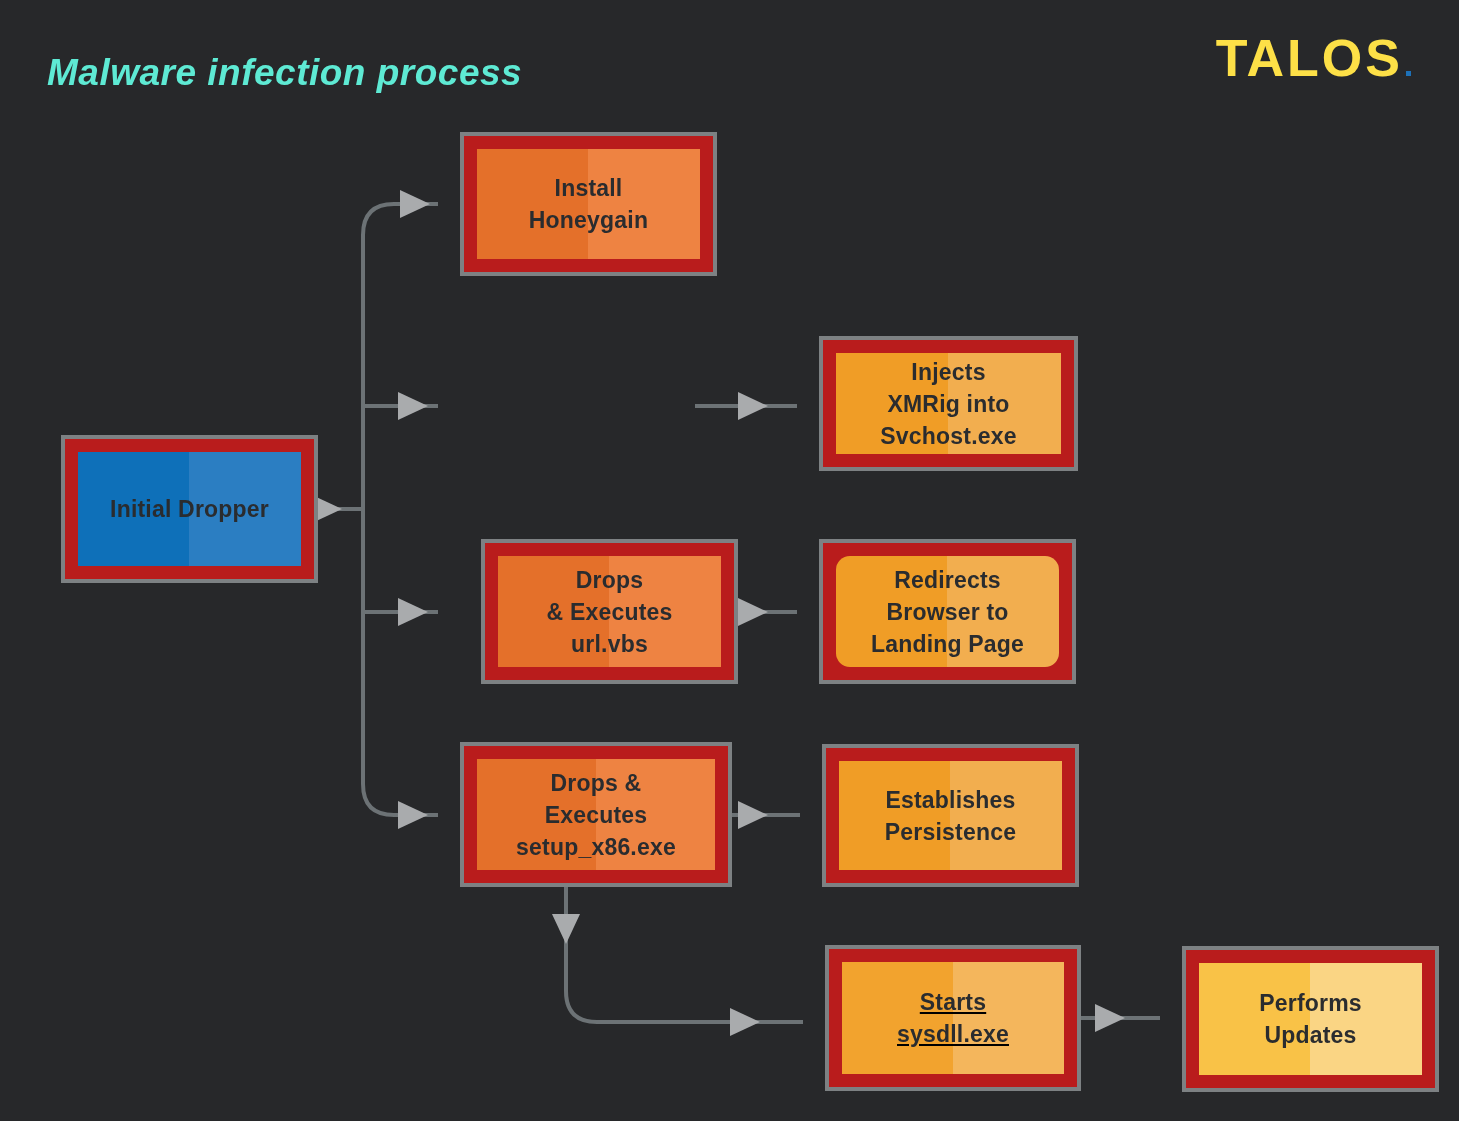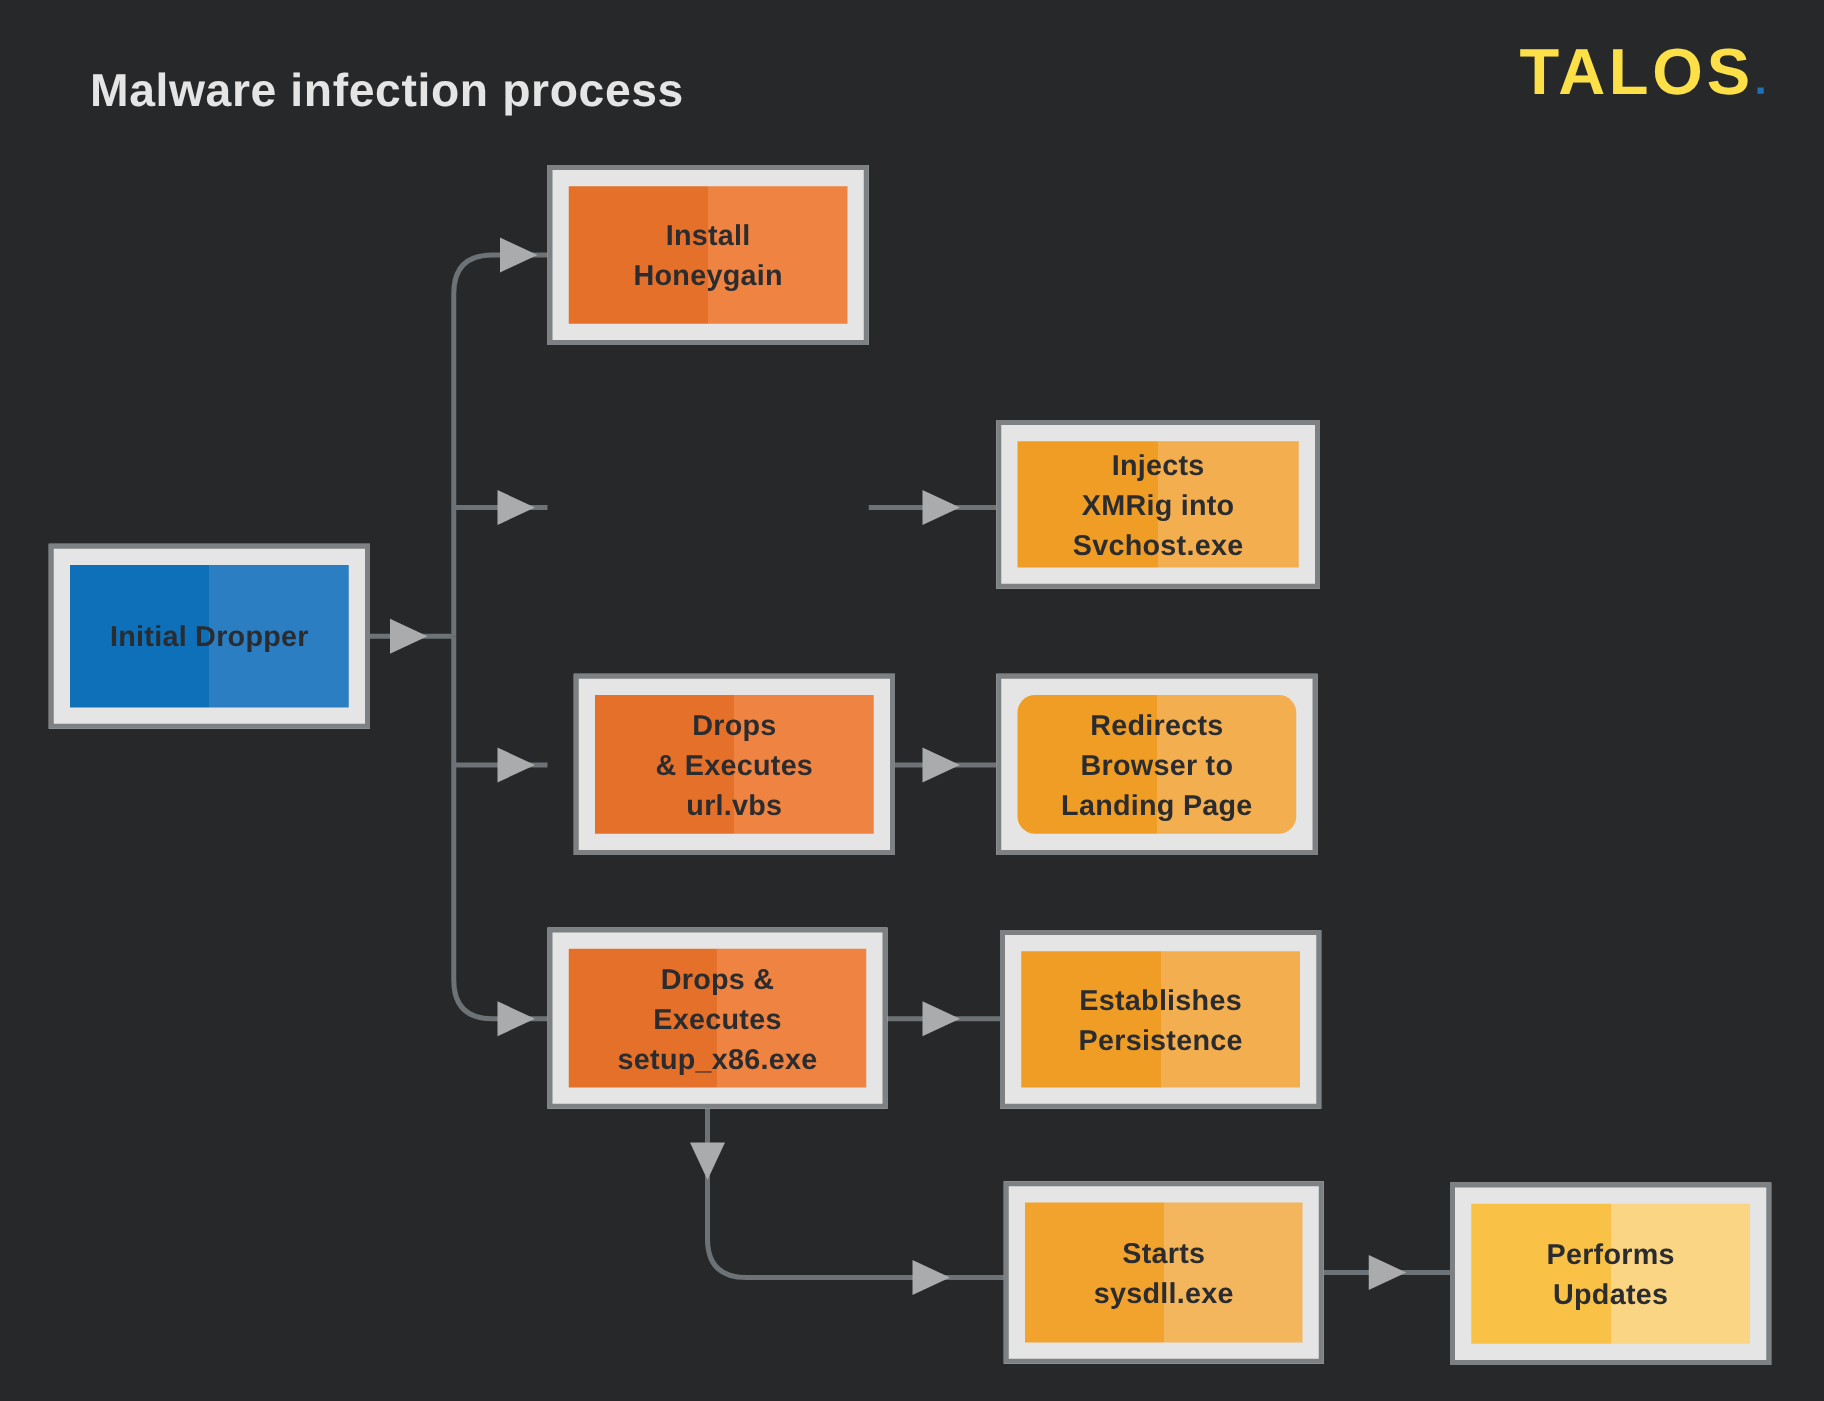--- a/index.html
+++ b/index.html
@@ -7,37 +7,38 @@
     position:relative;
     width:1459px;height:1121px;
     background:#27282a;
     overflow:hidden;
     font-family:"Liberation Sans",sans-serif;
   }
   #connector-layer{position:absolute;left:0;top:0;z-index:0;}
   .connector{stroke:#6c7275;stroke-width:4;fill:none;}
   .arrowhead{fill:#a9abad;stroke:none;}
   .page-title{
-    position:absolute;left:72px;top:52px;
+    position:absolute;left:47px;top:52px;
     font-size:37px;font-weight:600;letter-spacing:.5px;
-    color:#e5e5e5;z-index:2;
+    color:#5eead4;z-index:2;font-style:italic;
   }
   .logo{
     position:absolute;right:48px;top:32px;
     font-size:52px;font-weight:700;letter-spacing:3px;
     color:#1d71b8;z-index:2;line-height:1;
   }
   .logo::after{
     content:"";display:inline-block;width:5px;height:5px;
     background:#1d71b8;margin-left:3px;vertical-align:baseline;
   }
   .node{
     position:absolute;box-sizing:border-box;z-index:1;
-    border:4px solid #7d8183;background:#e5e5e5;
+    border:4px solid #7d8183;background:#b91c1c;
     padding:13px;
+    margin-left:22px;
   }
   .node-fill{
     width:100%;height:100%;
     display:flex;align-items:center;justify-content:center;
   }
   .node-label{
     text-align:center;white-space:pre-line;
     font-size:23px;font-weight:700;line-height:32px;
     color:#2a2c2f;letter-spacing:.2px;
   }
@@ -129,21 +130,21 @@
     </div>
   </div>
 
   <div class="node" style="left: 800px; top: 744px; width: 257px; height: 143px;">
     <div class="node-fill" style="background: linear-gradient(90deg, rgb(240, 157, 38) 0px, rgb(240, 157, 38) 50%, rgb(242, 174, 79) 50%, rgb(242, 174, 79) 100%); justify-content: center;">
       <span class="node-label">Establishes
 Persistence</span>
     </div>
   </div>
 
-  <div class="node" style="left: 803px; top: 945px; width: 256px; height: 146px;">
+  <div class="node" style="left: 803px; top: 945px; width: 256px; height: 146px; text-decoration: underline;">
     <div class="node-fill" style="background: linear-gradient(90deg, rgb(242, 163, 46) 0px, rgb(242, 163, 46) 50%, rgb(244, 182, 92) 50%, rgb(244, 182, 92) 100%);">
       <span class="node-label">Starts
 sysdll.exe</span>
     </div>
   </div>
 
   <div class="node" style="left: 1160px; top: 946px; width: 257px; height: 146px;">
     <div class="node-fill" style="background: linear-gradient(90deg, rgb(249, 194, 71) 0px, rgb(249, 194, 71) 50%, rgb(250, 213, 132) 50%, rgb(250, 213, 132) 100%);">
       <span class="node-label">Performs
 Updates</span>

